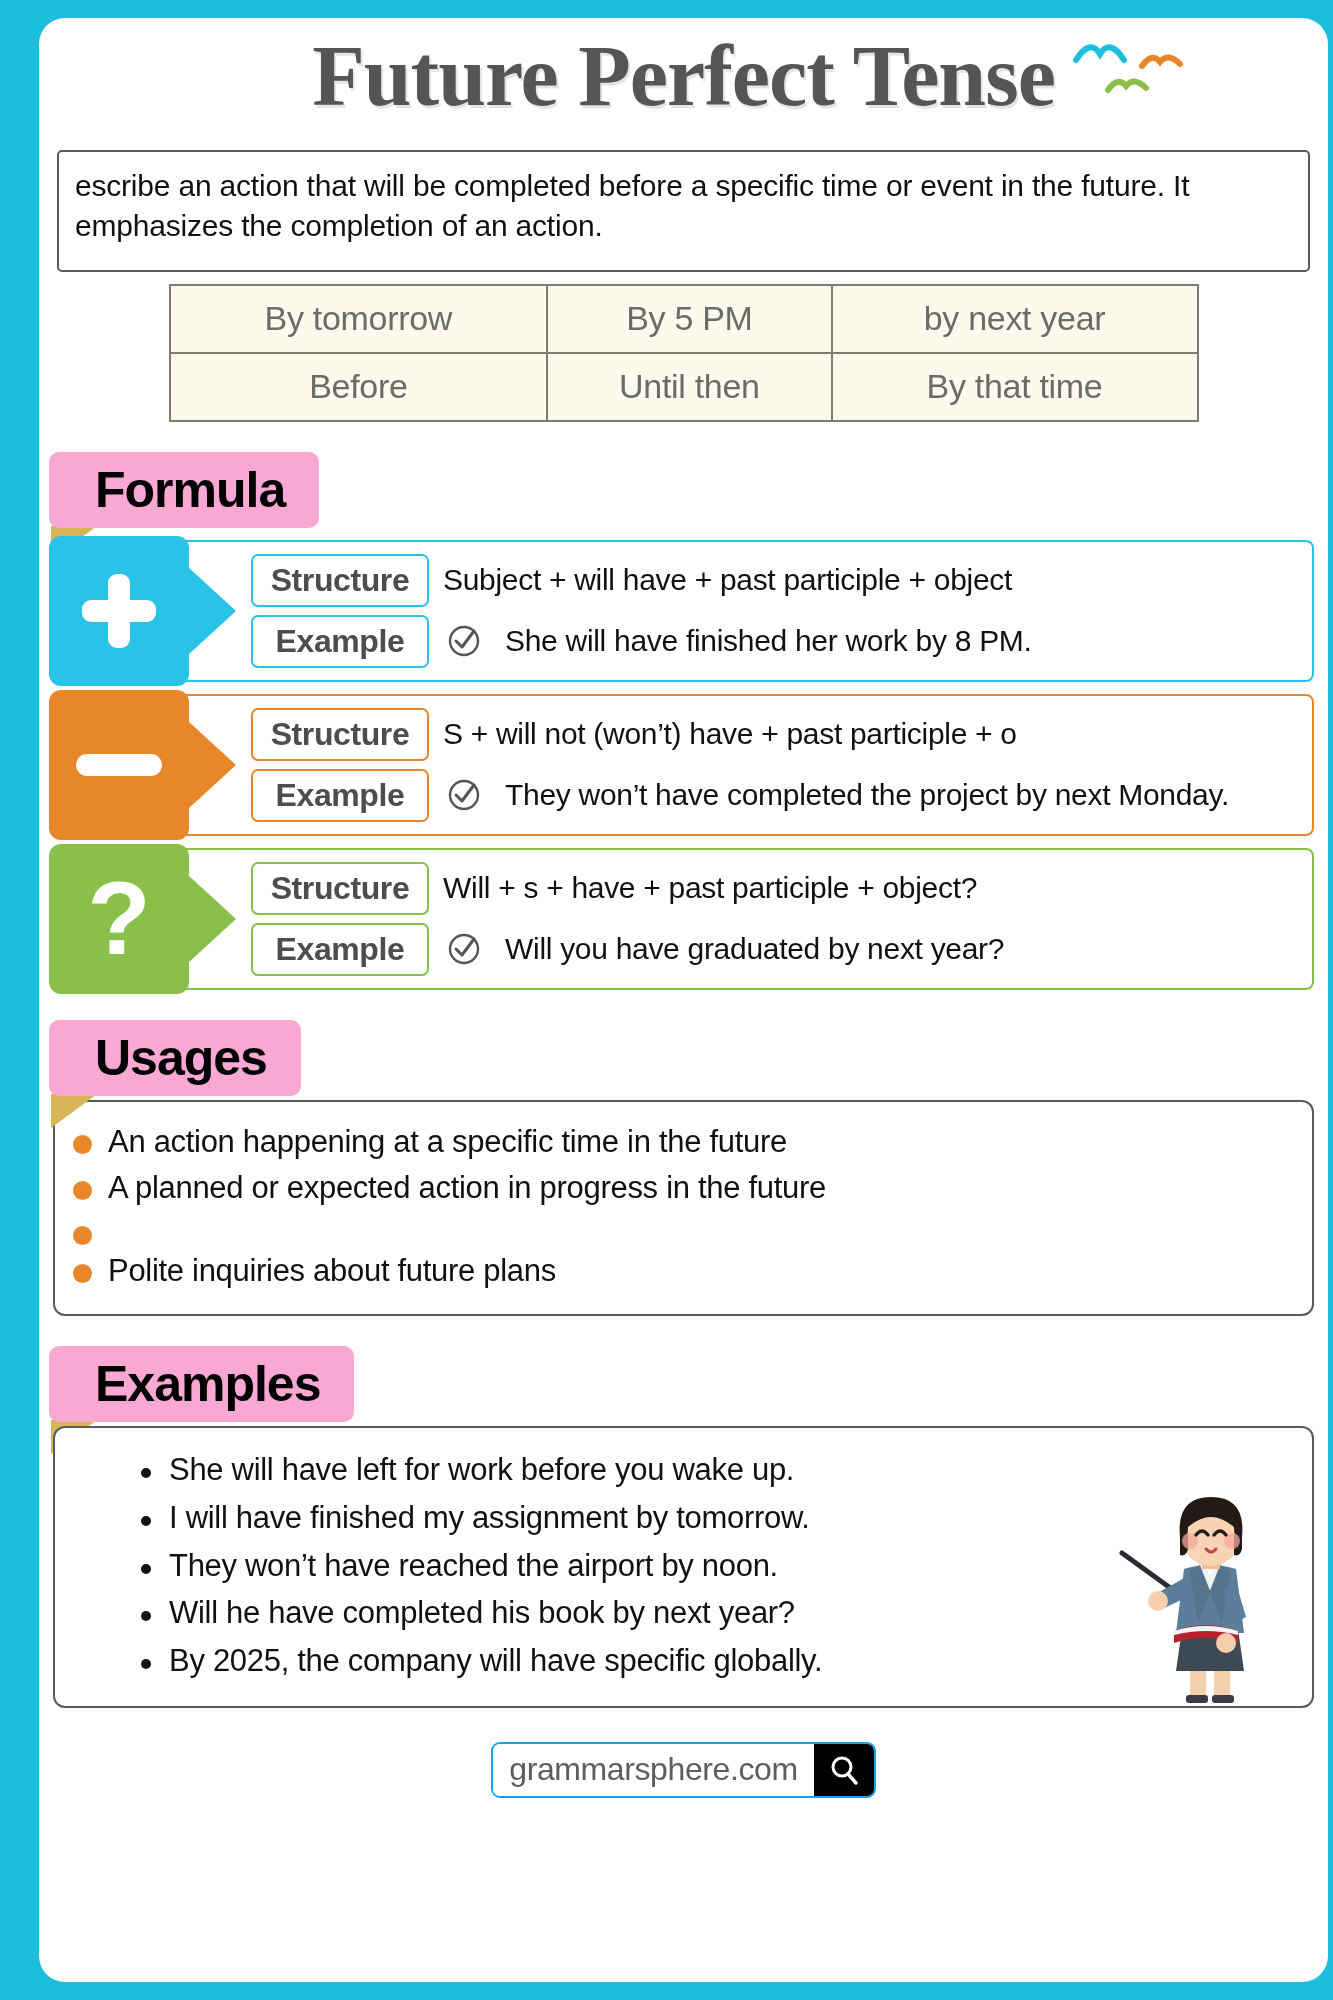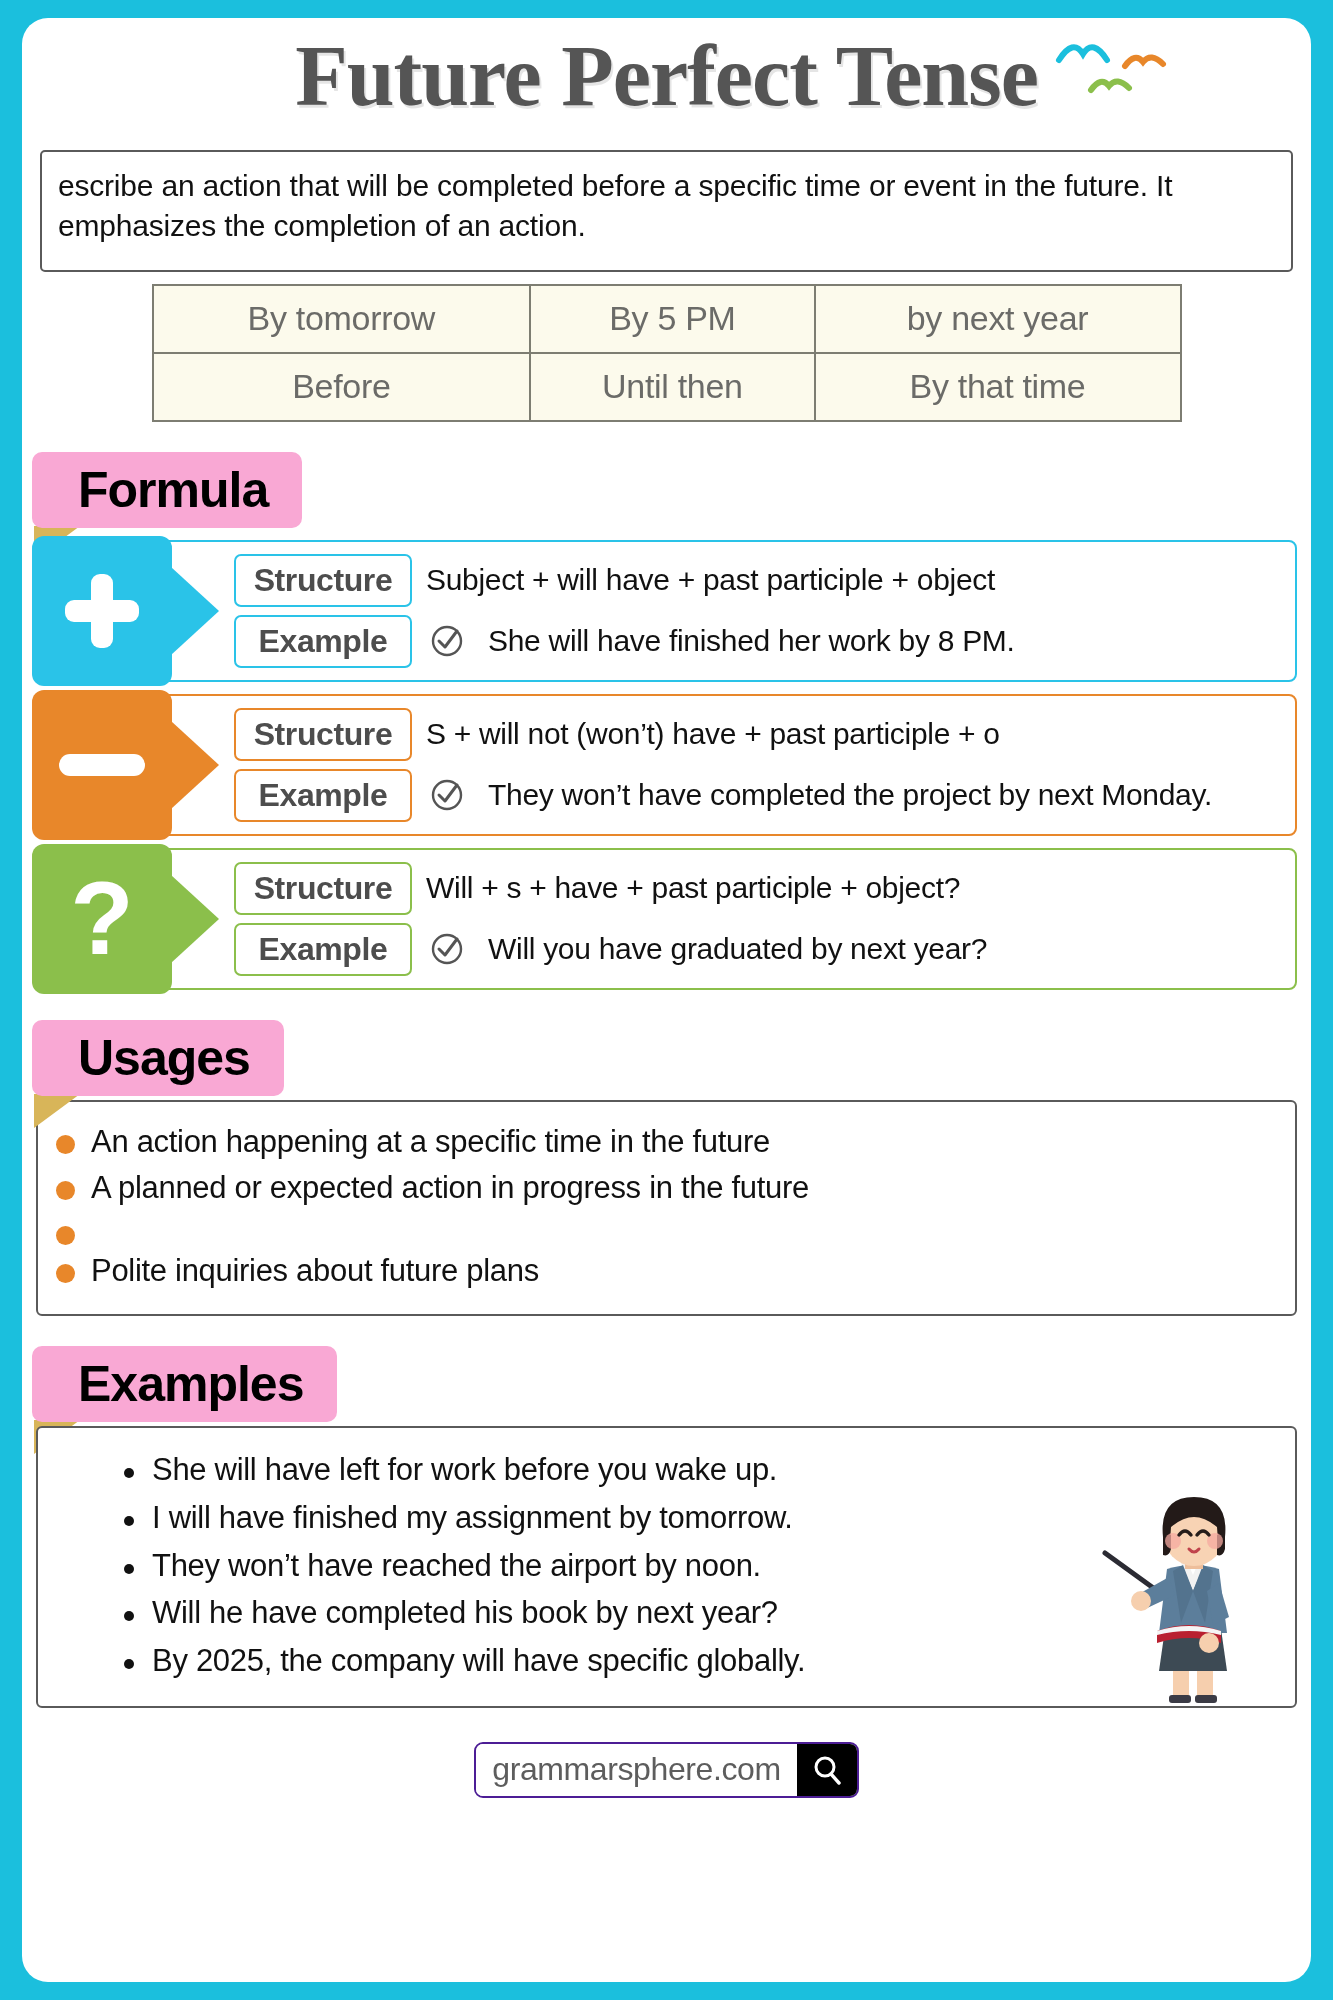--- a/index.html
+++ b/index.html
@@ -7,21 +7,21 @@
   body {
     width: 1333px;
     height: 2000px;
     background: #1BBFDD;
     font-family: "Liberation Sans", sans-serif;
     overflow: hidden;
   }
 
   .poster {
     position: absolute;
-    left: 22px;
+    left: 39px;
     top: 18px;
     width: 1289px;
     height: 1964px;
     background: #ffffff;
     border-radius: 26px;
     overflow: hidden;
   }
 
   
   .title-wrap {
@@ -177,21 +177,21 @@
     color: #111;
     line-height: 1.2;
     letter-spacing: -0.3px;
   }
   .check-icon { flex: 0 0 auto; margin-left: 18px; margin-right: 10px; }
 
   
   .panel {
     margin: 4px 14px 0 14px;
     border: 2px solid #5a5a5a;
-    border-radius: 6px;
+    border-radius: 12px;
     padding: 14px 18px 16px 18px;
     background: #fff;
   }
   .u-item { display: flex; align-items: flex-start; margin: 7px 0; }
   .u-dot {
     flex: 0 0 auto;
     width: 19px; height: 19px;
     border-radius: 50%;
     background: #E8872A;
     margin-top: 12px;
@@ -211,21 +211,21 @@
     margin-left: 68px;
   }
   .e-text { font-size: 31px; color: #111; line-height: 1.25; letter-spacing: -0.3px; }
 
   .teacher { position: absolute; right: 18px; bottom: 0; width: 180px; height: 215px; }
 
   
   .footer { margin-top: 34px; display: flex; justify-content: center; }
   .logo {
     display: flex; align-items: stretch;
-    border: 2px solid #4c1d95;
+    border: 2px solid #0ea5e9;
     border-radius: 9px;
     overflow: hidden;
     height: 56px;
   }
   .logo-text {
     display: flex; align-items: center;
     padding: 0 16px;
     font-size: 32px;
     color: #5d5d5d;
     background: #fff;

